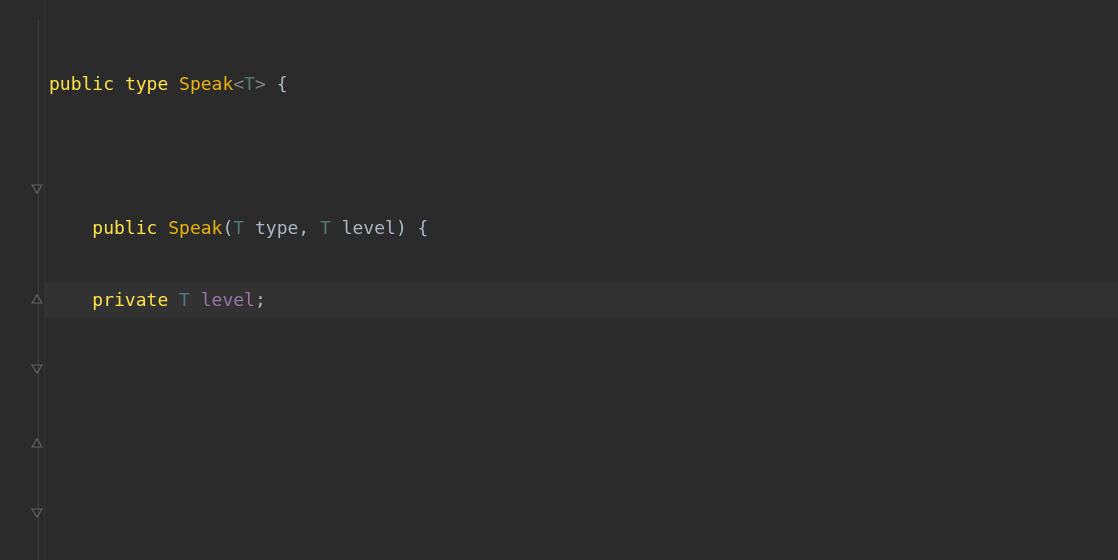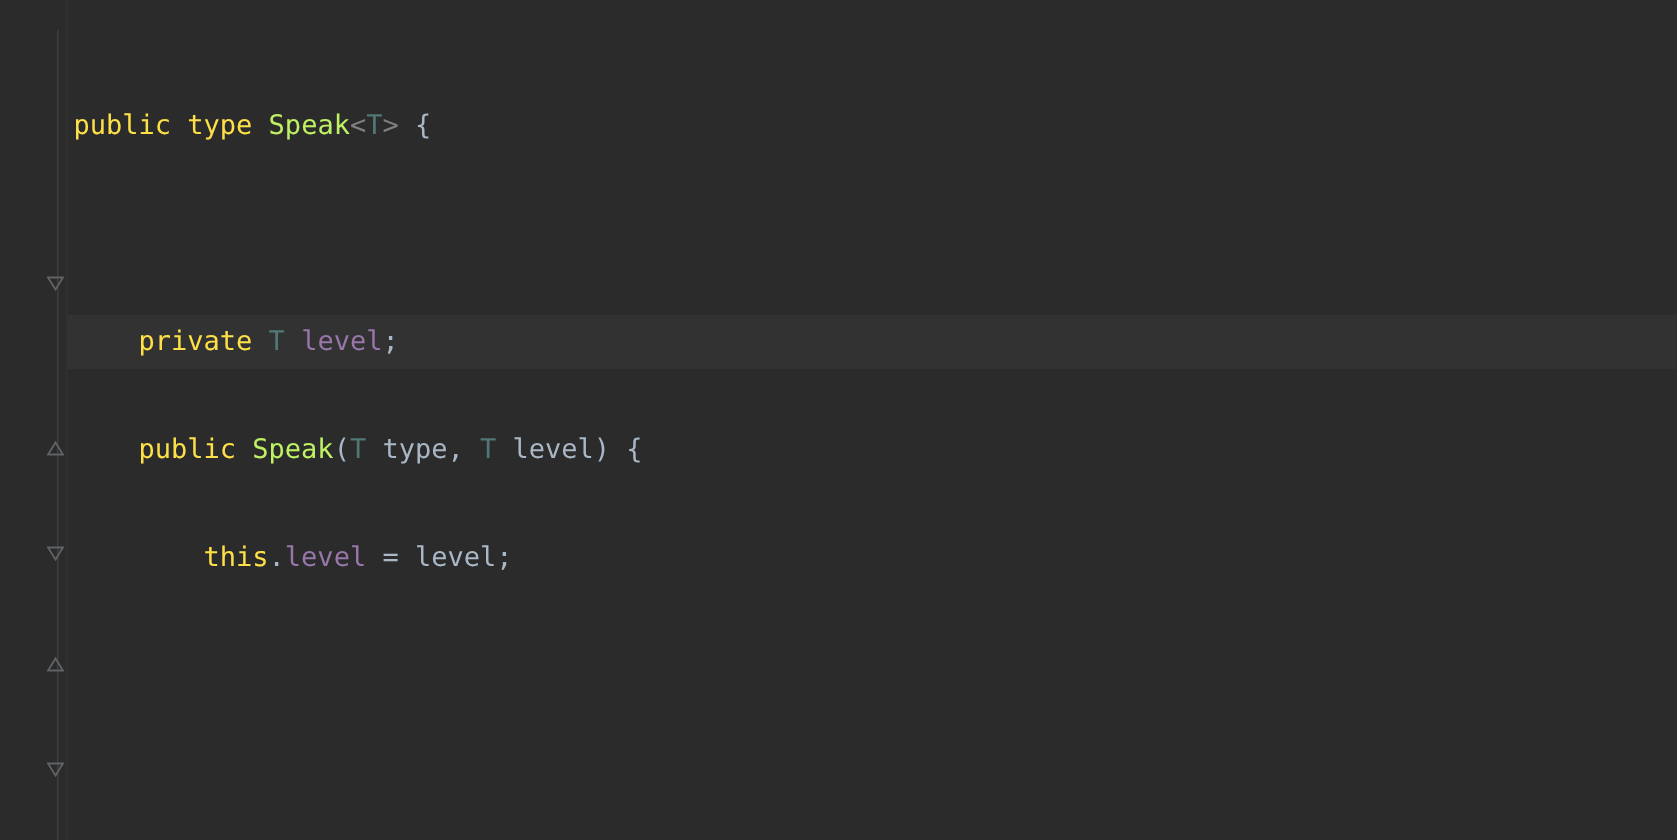--- a/index.html
+++ b/index.html
@@ -43,21 +43,21 @@
 }
 .fold-marker svg { display: block; }
 .code {
   flex: 1;
   padding-top: 30px;
   white-space: pre;
 }
 .line { padding-left: 4px; }
 .line.highlight { background: #323232; }
 .kw { color: #fde047; }
-.classname { color: #bef264; }
+.classname { color: #eab308; }
 .gray { color: #808080; }
 .field { color: #9876aa; }
 .typeparam { color: #507874; }
 </style>
 </head>
 <body>
 
 <div class="gutter">
   <div class="gutter-line"></div>
   <div class="fold-marker" style="top:183px;">
@@ -83,23 +83,22 @@
   <div class="fold-marker" style="top:507px;">
     <svg width="12" height="12" viewBox="0 0 12 12">
         <path d="M1 1 L11 1 L6 9 Z" fill="none" stroke="#606366" stroke-width="1.2"></path>
       </svg>
   </div>
 </div>
 
 <div class="code">
 <div class="line"><span class="kw">public</span> <span class="kw">type</span> <span class="classname">Speak</span><span class="gray">&lt;</span><span class="typeparam">T</span><span class="gray">&gt;</span> <span>{</span></div>
 <div class="line"> </div>
+<div class="line">    <span class="kw">public</span> <span class="classname">Speak</span><span>(</span><span class="typeparam">T</span> <span>type</span><span>,</span> <span class="typeparam">T</span> <span>level</span><span>)</span> <span>{</span></div>
 <div class="line highlight">    <span class="kw">private</span> <span class="typeparam">T</span> <span class="field">level</span><span>;</span></div>
-<div class="line">    <span class="kw">public</span> <span class="classname">Speak</span><span>(</span><span class="typeparam">T</span> <span>type</span><span>,</span> <span class="typeparam">T</span> <span>level</span><span>)</span> <span>{</span></div>
-<div class="line">        <span class="kw">this</span><span>.</span><span class="field">level</span> <span>=</span> <span>level</span><span>;</span></div>
 
 
 
 
 
 
 
 
 </div>
 

